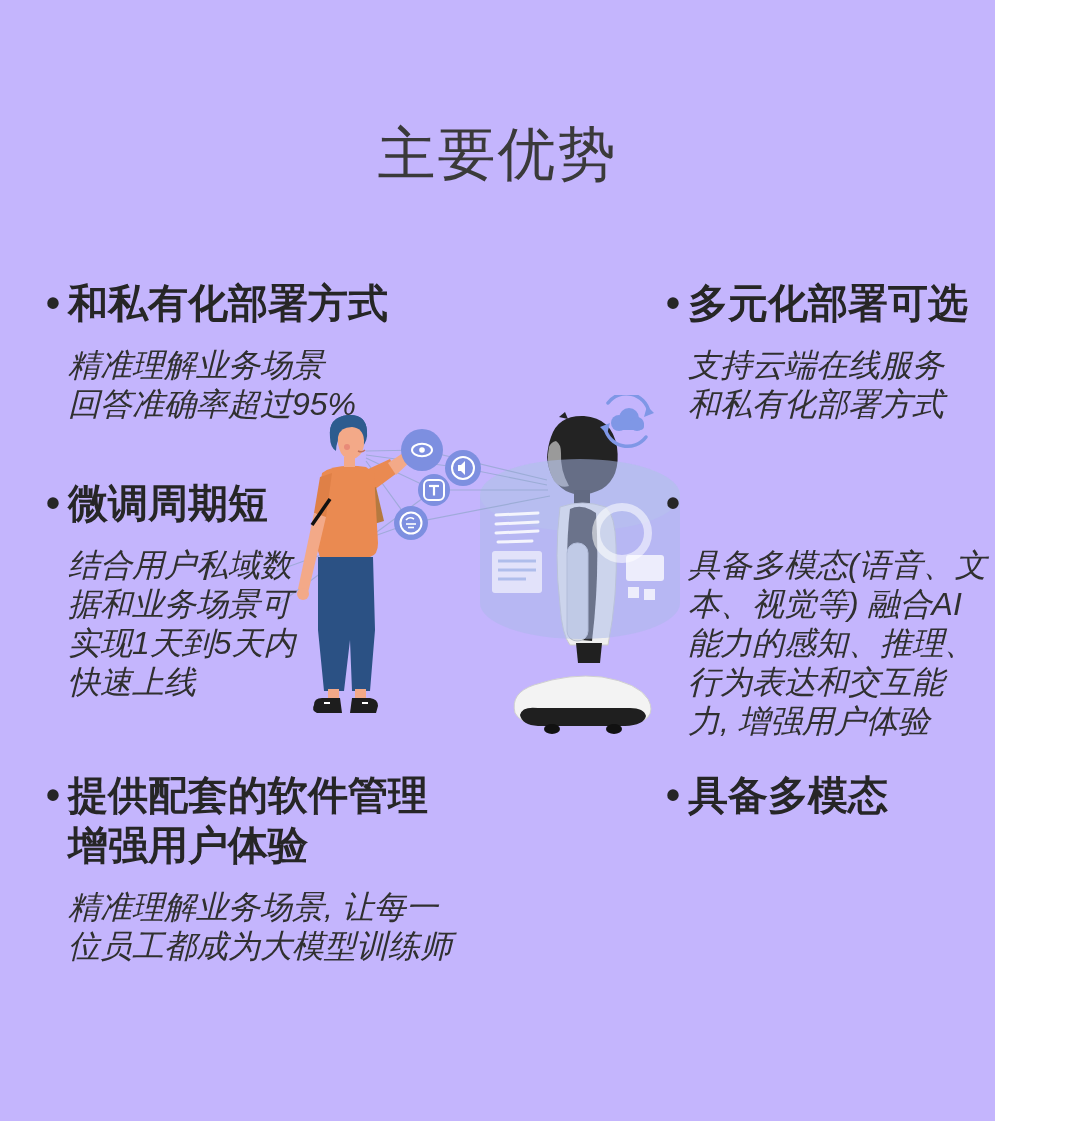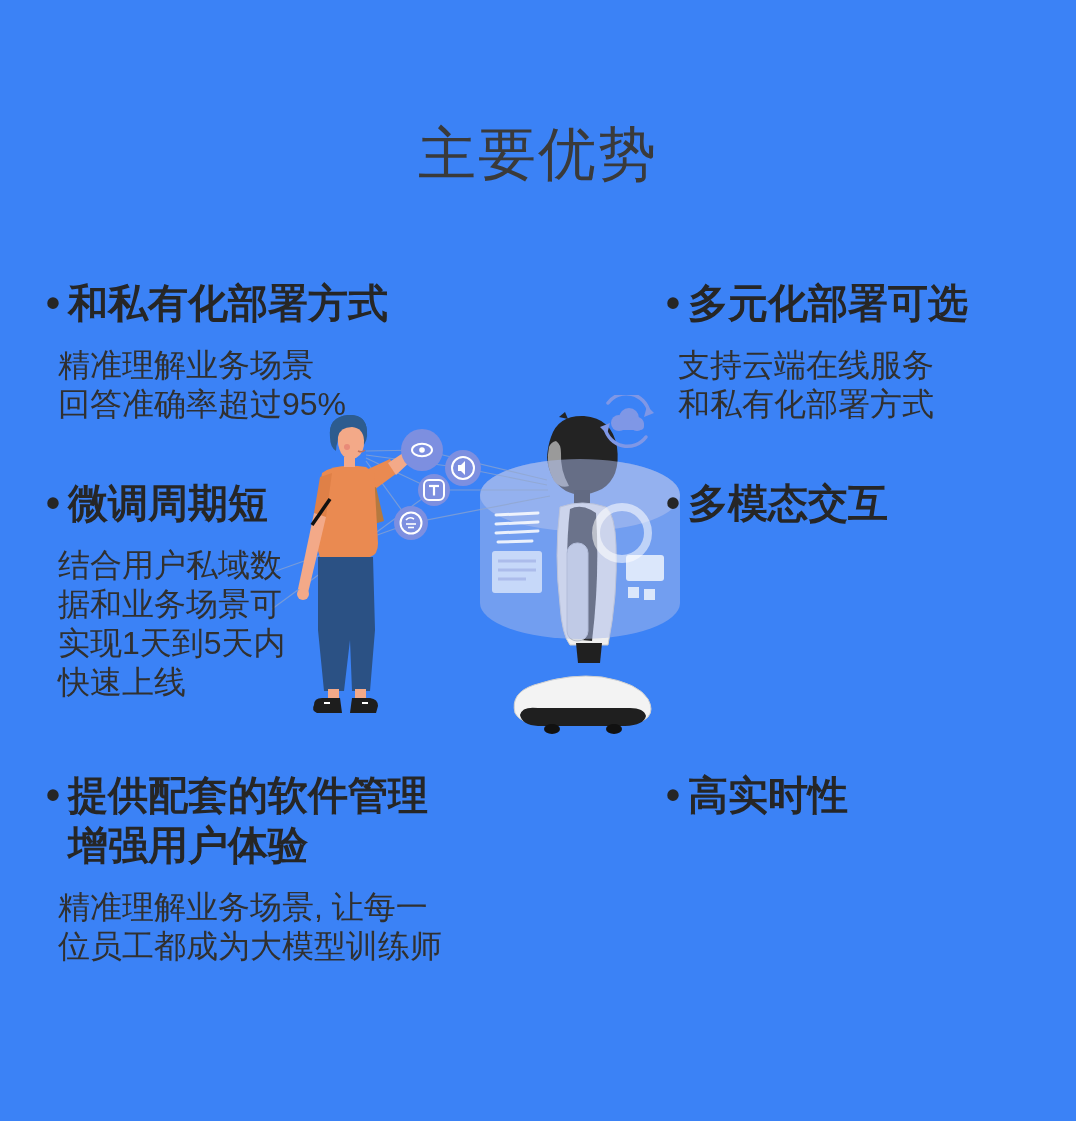--- a/index.html
+++ b/index.html
@@ -1,25 +1,25 @@
 <!DOCTYPE html>
 <html><head>
 <meta charset="utf-8">
 <style>
   html,body{margin:0;padding:0;}
   body{font-family:"Liberation Sans","DejaVu Sans",sans-serif;}
-  .canvas{position:relative;width:1076px;height:1121px;background:#3b82f6;overflow:hidden;}
+  .canvas{position:relative;width:995px;height:1121px;background:#c4b5fd;overflow:hidden;}
   .page-title{position:absolute;top:116px;left:0;width:100%;text-align:center;
     font-size:58px;font-weight:500;color:#3a3a3a;letter-spacing:2px;z-index:2;}
   .adv-item{position:absolute;z-index:2;}
   .adv-heading{display:flex;align-items:flex-start;font-size:40px;line-height:50px;
     font-weight:700;color:#262626;white-space:pre-line;}
   .bullet{width:22px;flex:0 0 22px;font-size:40px;line-height:50px;color:#262626;}
-  .adv-body{margin-left:12px;margin-top:18px;font-size:32px;line-height:39px;
-    color:#303030;white-space:pre-line;}
+  .adv-body{margin-left:22px;margin-top:18px;font-size:32px;line-height:39px;
+    color:#303030;white-space:pre-line;font-style:italic;}
   .item-l1{left:46px;top:278px;}
   .item-l2{left:46px;top:478px;}
   .item-l3{left:46px;top:770px;}
   .item-r1{left:666px;top:278px;}
   .item-r2{left:666px;top:478px;}
   .item-r3{left:666px;top:770px;}
   .illustration{position:absolute;left:270px;top:395px;width:420px;height:350px;z-index:1;}
 </style>
 </head>
 <body>
@@ -63,28 +63,32 @@
       <span class="bullet">•</span>
       <span>多元化部署可选</span>
     </div>
     <div class="adv-body">支持云端在线服务
 和私有化部署方式</div>
   </div>
 
   <div class="adv-item item-r2">
     <div class="adv-heading">
       <span class="bullet">•</span>
-      <span>多模态交互</span>
-    </div>
+    </div>
+    <div class="adv-body">具备多模态(语音、文
+本、视觉等) 融合AI
+能力的感知、推理、
+行为表达和交互能
+力, 增强用户体验</div>
   </div>
 
   <div class="adv-item item-r3">
     <div class="adv-heading">
       <span class="bullet">•</span>
-      <span>高实时性</span>
+      <span>具备多模态</span>
     </div>
   </div>
 
   <svg class="illustration" viewBox="0 0 420 350">
 
     <g>
       <ellipse cx="310" cy="100" rx="100" ry="36" fill="#c3cdf1" opacity="0.5"></ellipse>
     </g>
 
     <g>

